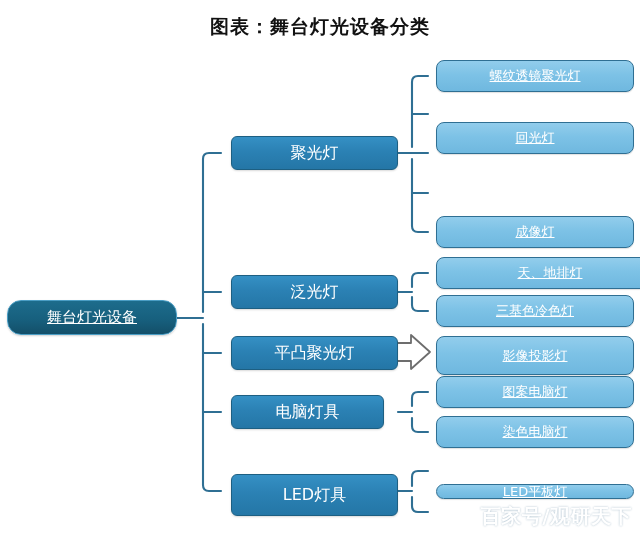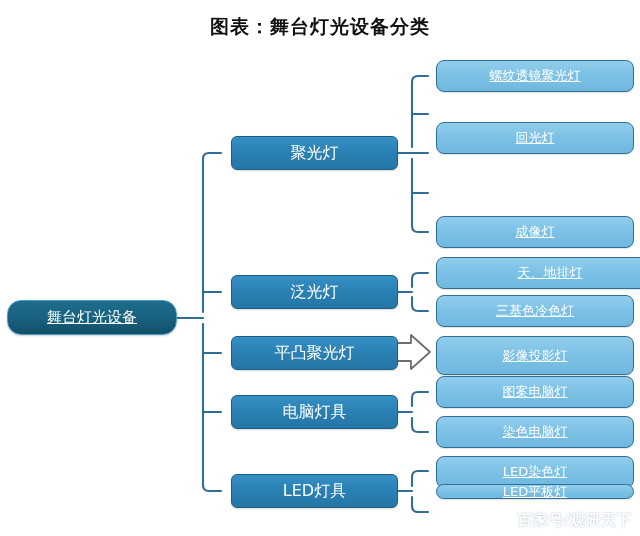--- a/index.html
+++ b/index.html
@@ -84,21 +84,21 @@
     height: 536px;
     pointer-events: none;
   }
 
   
   .watermark {
     position: absolute;
     right: 8px;
     bottom: 6px;
     font-family: "DejaVu Sans", "Liberation Sans", sans-serif;
-    font-size: 15px;
+    font-size: 20px;
     font-weight: bold;
     color: #ffffff;
     opacity: 0.92;
     text-shadow: 0 0 2px rgba(80,120,150,0.55);
     letter-spacing: 0.5px;
   }
 </style>
 </head>
 <body>
 
@@ -144,41 +144,40 @@
   </svg>
 
   <div class="node root" style="left:7px; top:300px; width:170px; height:35px;">舞台灯光设备</div>
 
   <div class="node cat" style="left:231px; top:136px; width:167px; height:34px;">聚光灯</div>
 
   <div class="node cat" style="left:231px; top:275px; width:167px; height:34px;">泛光灯</div>
 
   <div class="node cat" style="left:231px; top:336px; width:167px; height:34px;">平凸聚光灯</div>
 
-  <div class="node cat" style="left:231px; top:395px; width:167px; height:34px;">电脑灯具</div>
+  <div class="node cat" style="left:231px; top:395px; width:153px; height:34px;">电脑灯具</div>
 
-  <div class="node cat" style="left:231px; top:474px; width:167px; height:34px;">LED灯具</div>
+  <div class="node cat" style="left:231px; top:474px; width:167px; height:42px;">LED灯具</div>
 
   <div class="node leaf" style="left:436px; top:60px; width:198px; height:32px;">螺纹透镜聚光灯</div>
 
 
   <div class="node leaf" style="left:436px; top:122px; width:198px; height:32px;">回光灯</div>
 
 
   <div class="node leaf" style="left:436px; top:216px; width:198px; height:32px;">成像灯</div>
 
   <div class="node leaf" style="left:436px; top:257px; width:228px; height:32px;">天、地排灯</div>
 
   <div class="node leaf" style="left:436px; top:295px; width:198px; height:32px;">三基色冷色灯</div>
 
   <div class="node leaf" style="left:436px; top:336px; width:198px; height:39px;">影像投影灯</div>
 
   <div class="node leaf" style="left:436px; top:376px; width:198px; height:32px;">图案电脑灯</div>
 
   <div class="node leaf" style="left:436px; top:416px; width:198px; height:32px;">染色电脑灯</div>
 
-  <div class="node leaf" style="left:436px; top:456px; width:198px; height:32px;">LED染色灯</div>
 
   <div class="node leaf" style="left:436px; top:484px; width:198px; height:15px;">LED平板灯</div>
 
   <div class="watermark">百家号/观研天下</div>
 
 </div>
 
 </body></html>

